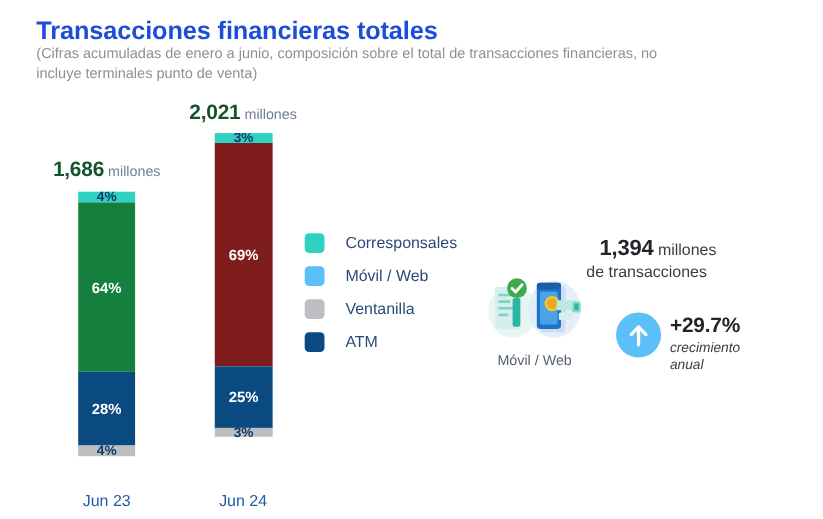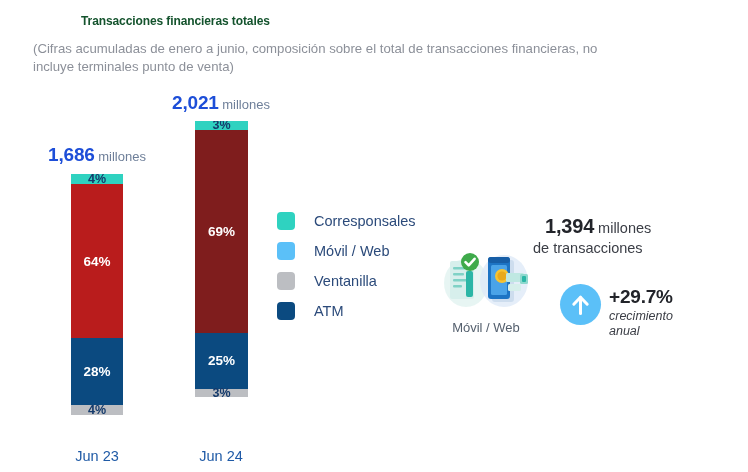--- a/index.html
+++ b/index.html
@@ -10,38 +10,38 @@
     font-family:"Liberation Sans", sans-serif;
     color:#1b3a6b;
     overflow:hidden;
     position:relative;
   }
   .canvas{position:relative;width:748px;height:472px;}
 
   
   .title{
     position:absolute;left:33px;top:14px;
-    font-size:12px;font-weight:bold;color:#14532d;
-    letter-spacing:-0.1px;white-space:nowrap;margin-left:48px;
+    font-size:23px;font-weight:bold;color:#1d4ed8;
+    letter-spacing:-0.1px;white-space:nowrap;
   }
   .subtitle{
     position:absolute;left:33px;top:40px;width:600px;
     font-size:13.2px;line-height:17.5px;color:#8c9099;
   }
 
   
   .chart{position:absolute;left:0;top:0;width:300px;height:472px;}
 
   .bar-group{position:absolute;}
   .bar-total{
     position:absolute;white-space:nowrap;
     transform:translateX(-50%);
   }
   .bar-total .num{
-    font-size:19px;font-weight:bold;color:#1d4ed8;letter-spacing:-0.2px;
+    font-size:19px;font-weight:bold;color:#14532d;letter-spacing:-0.2px;
   }
   .bar-total .unit{
     font-size:13px;font-weight:normal;color:#6e7f99;
   }
   .bar{
     position:absolute;display:flex;flex-direction:column;
     overflow:hidden;
   }
   .seg{
     display:flex;align-items:center;justify-content:center;
@@ -108,21 +108,21 @@
   <div class="chart">
 
     <div class="bar-group">
       <div class="bar-total" style="left:97px;top:144px;">
         <span class="num">1,686</span><span class="unit">&nbsp;</span><span class="unit">millones</span>
       </div>
       <div class="bar" style="left:71px;top:174px;width:52px;height:241px;">
         <div class="seg small" style="height:9.64px;background:#2fd2c0;color:#143a6b;">
           <span>4%</span>
         </div>
-        <div class="seg" style="height:156px;background:#b91c1c;color:#ffffff;">
+        <div class="seg" style="height:156px;background:#15803d;color:#ffffff;">
           <span>64%</span>
         </div>
         <div class="seg" style="height:67.48px;background:#0b4a80;color:#ffffff;">
           <span>28%</span>
         </div>
         <div class="seg small" style="height:9.64px;background:#bcbec2;color:#143a6b;">
           <span>4%</span>
         </div>
       </div>
       <div class="axis-label" style="left:97px;top:424px;">Jun 23</div>

